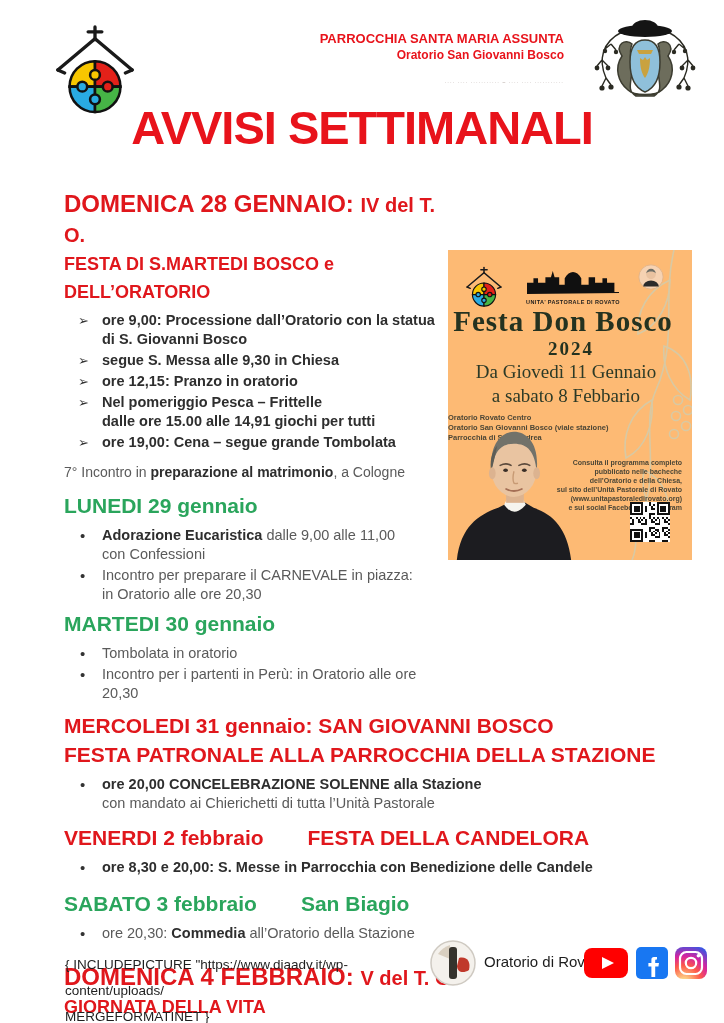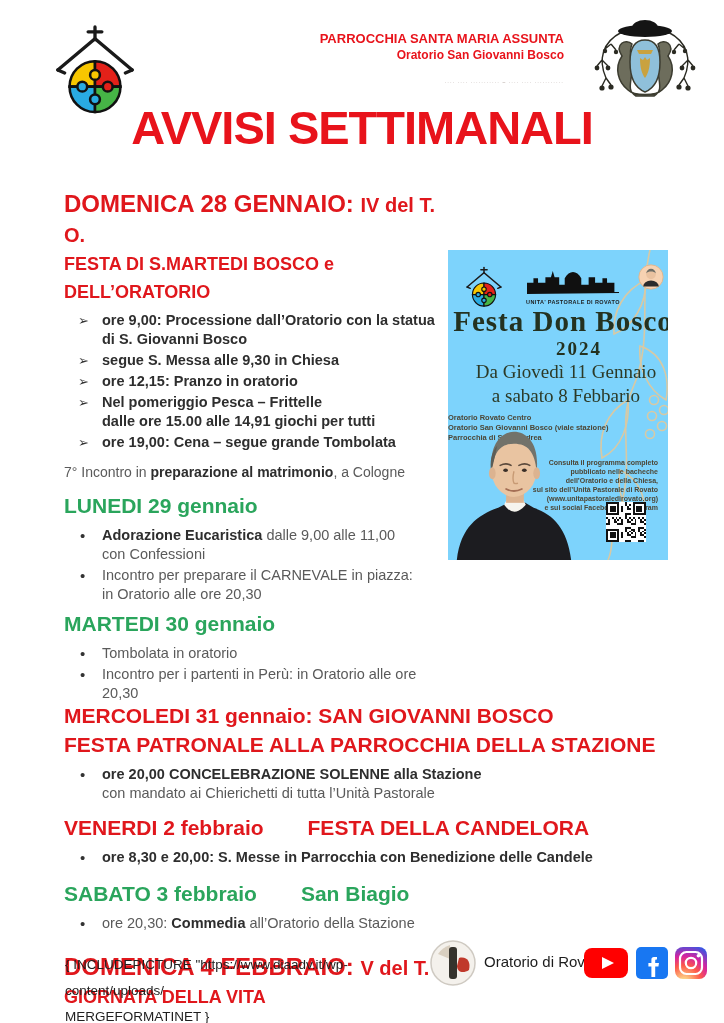--- a/index.html
+++ b/index.html
@@ -11,45 +11,45 @@
   .parish{font-size:13px;font-weight:bold;color:#e8131b;line-height:17px;}
   .oratorio{font-size:12px;font-weight:bold;color:#e8131b;line-height:16px;}
   .fineprint{margin-top:16px;font-size:5px;color:#a2928c;letter-spacing:1px;}
   .coat{position:absolute;left:592px;top:16px;width:106px;height:96px;}
   .page-title{position:absolute;left:0;top:100px;width:100%;text-align:center;margin:0;
               font-size:47px;font-weight:800;letter-spacing:-1px;color:#e8131b;}
   
   .content{position:absolute;left:64px;top:190px;width:634px;}
   .section{margin:0;}
   .section.narrow{width:386px;}
-  .s0{margin-top:0;} .s1{margin-top:13px;} .s2{margin-top:7px;} .s3{}
+  .s0{margin-top:0;} .s1{margin-top:13px;} .s2{margin-top:7px;} .s3{margin-top:10px;}
   .s4{margin-top:12px;} .s5{margin-top:14px;} .s6{margin-top:20px;}
   .heading{font-weight:bold;line-height:28px;}
   .section.red .hp{color:#e0171c;} .section.green .hp{color:#2aa55c;}
   .hp{font-weight:bold;}
   .hp.xl{font-size:24px;} .hp.lg{font-size:20px;} .hp.lg2{font-size:21px;line-height:26px;}
   .hp.md{font-size:18px;line-height:24px;}
   .hp.gap{margin-left:44px;}
   .blist{list-style:none;margin:4px 0 0 0;padding:0;}
   .blist li{position:relative;padding-left:38px;font-size:14.5px;line-height:19px;color:#5a5a5a;margin-top:2px;}
   .blist li b{color:#2e2e2e;}
   .blist .marker{position:absolute;left:14px;top:0;color:#333;font-size:13px;}
   .blist.dot .marker{font-size:15px;left:16px;}
   .note{margin:12px 0 0 0;font-size:14px;color:#5a5a5a;}
   .note b{color:#2e2e2e;}
   
-  .poster{position:absolute;left:448px;top:250px;width:220px;height:310px;background:#7dd3fc;overflow:hidden;}
+  .poster{position:absolute;left:448px;top:250px;width:244px;height:310px;background:#fdba74;overflow:hidden;}
   .branch{position:absolute;right:-6px;top:0;height:100%;}
   .p-church{position:absolute;left:16px;top:16px;width:40px;height:42px;}
   .p-sky{position:absolute;left:76px;top:18px;width:98px;text-align:center;}
   .p-sky .orgname{font-size:5.5px;color:#1c1c1c;letter-spacing:.4px;margin-top:1px;font-weight:bold;}
   .medallion{position:absolute;left:190px;top:14px;width:26px;height:26px;}
   .p-title{position:absolute;left:0;top:55px;width:230px;text-align:center;
            font-family:"Liberation Serif",serif;font-weight:bold;font-size:29px;color:#243220;letter-spacing:1px;}
-  .p-year{position:absolute;left:16px;top:88px;width:230px;text-align:center;
+  .p-year{position:absolute;left:8px;top:88px;width:230px;text-align:center;
           font-family:"Liberation Serif",serif;font-weight:bold;font-size:19px;color:#243220;letter-spacing:2px;}
   .p-dates{position:absolute;left:0;top:110px;width:236px;text-align:center;
            font-family:"Liberation Serif",serif;font-weight:normal;font-size:19px;line-height:24px;color:#2c3a27;}
   .p-venues{position:absolute;left:0;top:163px;width:236px;text-align:left;
             font-size:7.5px;line-height:10px;font-weight:bold;color:#4c4636;}
   .p-info{position:absolute;right:10px;top:208px;width:160px;text-align:right;
           font-size:7px;line-height:9px;font-weight:bold;color:#4c4636;}
   .qr{position:absolute;right:22px;bottom:18px;width:40px;height:40px;background:#fff;}
   .portrait{position:absolute;left:0;bottom:0;width:130px;height:138px;}
   

